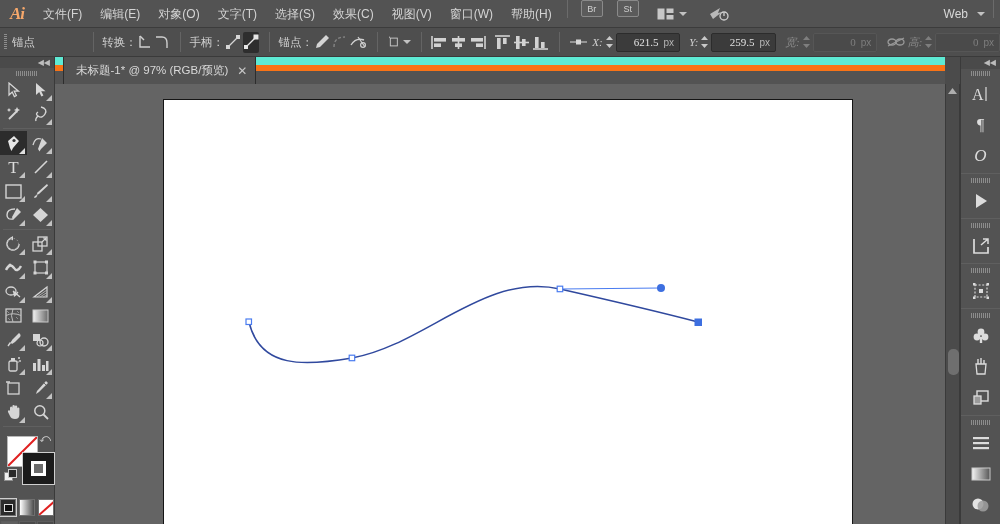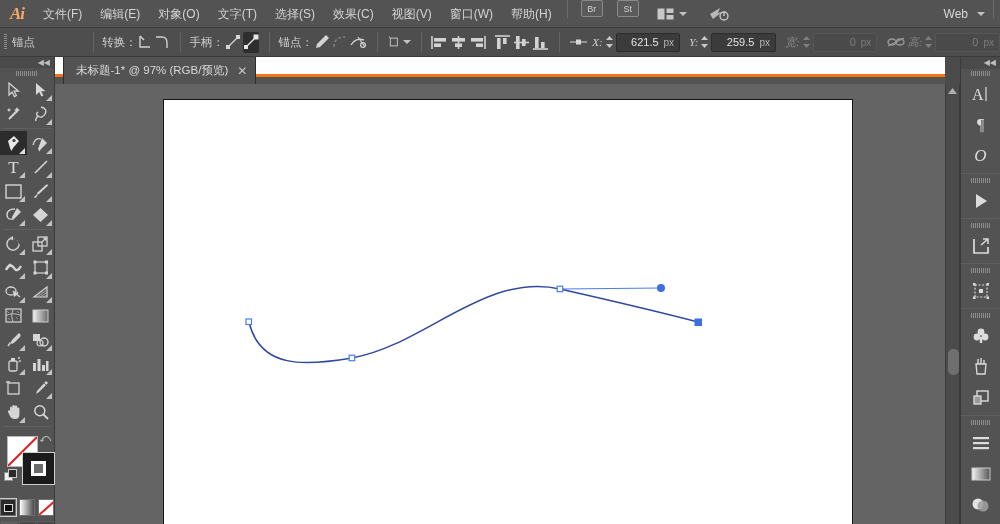--- a/index.html
+++ b/index.html
@@ -55,36 +55,36 @@
   }
   .ob-icon.on{ background:#2e2e2e; }
   .ob-icon.dim{ color:#808080; }
   .ob-field{
     display:flex;align-items:center;background:#3b3b3b;border:1px solid #2c2c2c;
     height:19px; border-radius:2px; margin-left:2px;
   }
   .ob-field.dis{ background:#4a4a4a;border-color:#565656; }
   .ob-field input{
     width:44px;background:transparent;border:0;color:#e2e2e2;font-size:11px;
-    font-family:Liberation Sans, sans-serif; text-align:right; padding:0 2px; outline:none;
+    font-family:Liberation Serif, serif; text-align:right; padding:0 2px; outline:none;
   }
   .ob-field.dis input{ color:#7e7e7e; }
   .unit{ color:#b5b5b5; font-size:10px; padding:0 5px 0 3px; }
   .ob-field.dis .unit{ color:#7e7e7e; }
   .spin{
     display:flex;flex-direction:column;align-items:center;justify-content:center;
     width:13px;height:19px;color:#c9c9c9;
   }
   .ob-tag{ color:#d2d2d2;font-size:11px;font-family:"Liberation Serif",serif;font-style:italic;padding:0 2px; }
   .ob-tag.dim{ color:#8a8a8a; }
 
   
   .tabbar{
-    position:absolute;left:55px;top:57px;width:890px;height:20px;
-    background:#ffffff; border-bottom:3px solid #f97316;
+    position:absolute;left:55px;top:57px;width:890px;height:14px;
+    background:#5eead4; border-bottom:6px solid #f97316;
   }
   .doctab{
     position:absolute;left:8px;top:0;height:27px;display:flex;align-items:center;
     background:#535353; padding:0 8px 0 12px; font-size:11.5px;color:#d9d9d9;
     border-right:1px solid #2d2d2d; border-left:1px solid #2d2d2d;
   }
   .tabclose{ margin-left:9px;color:#c7c7c7;font-size:12px;line-height:1; }
 
   
   .toolbar{

